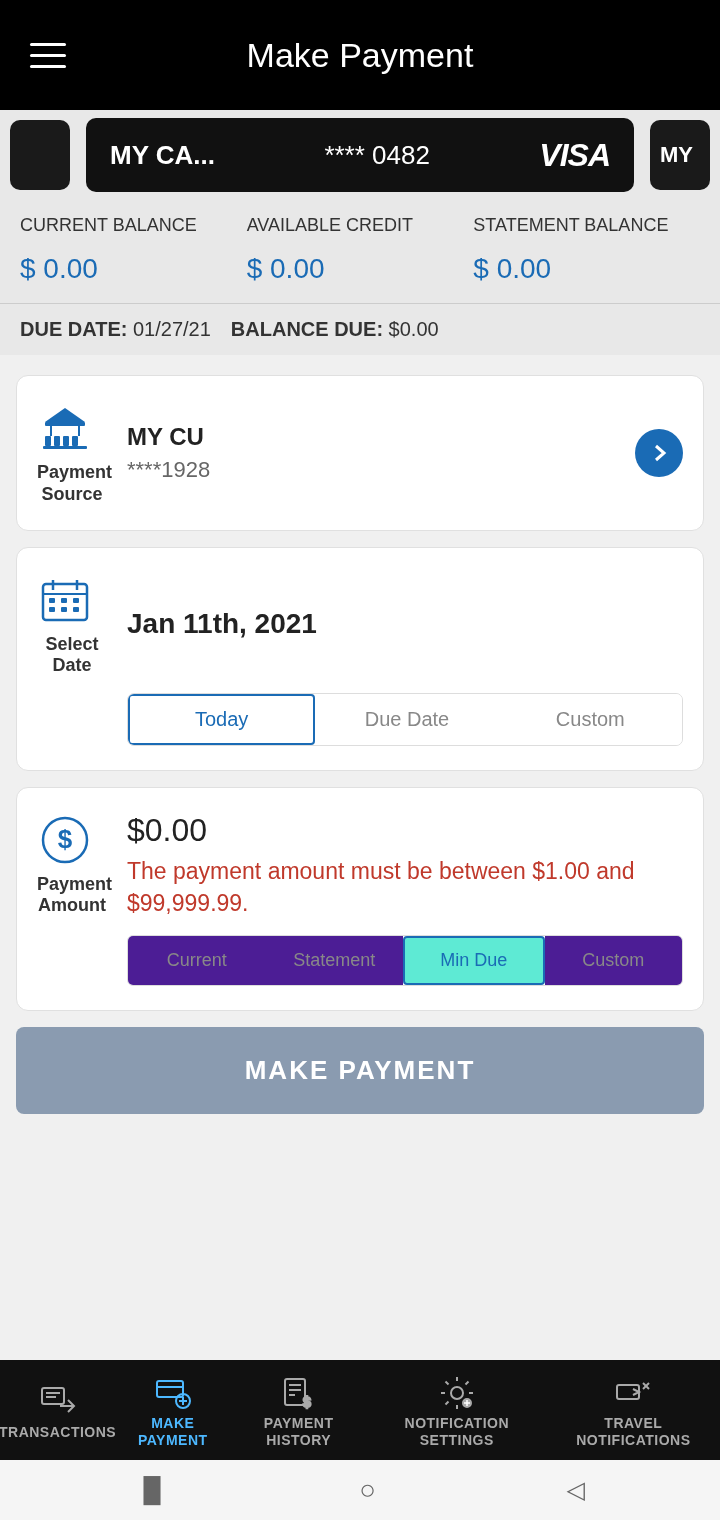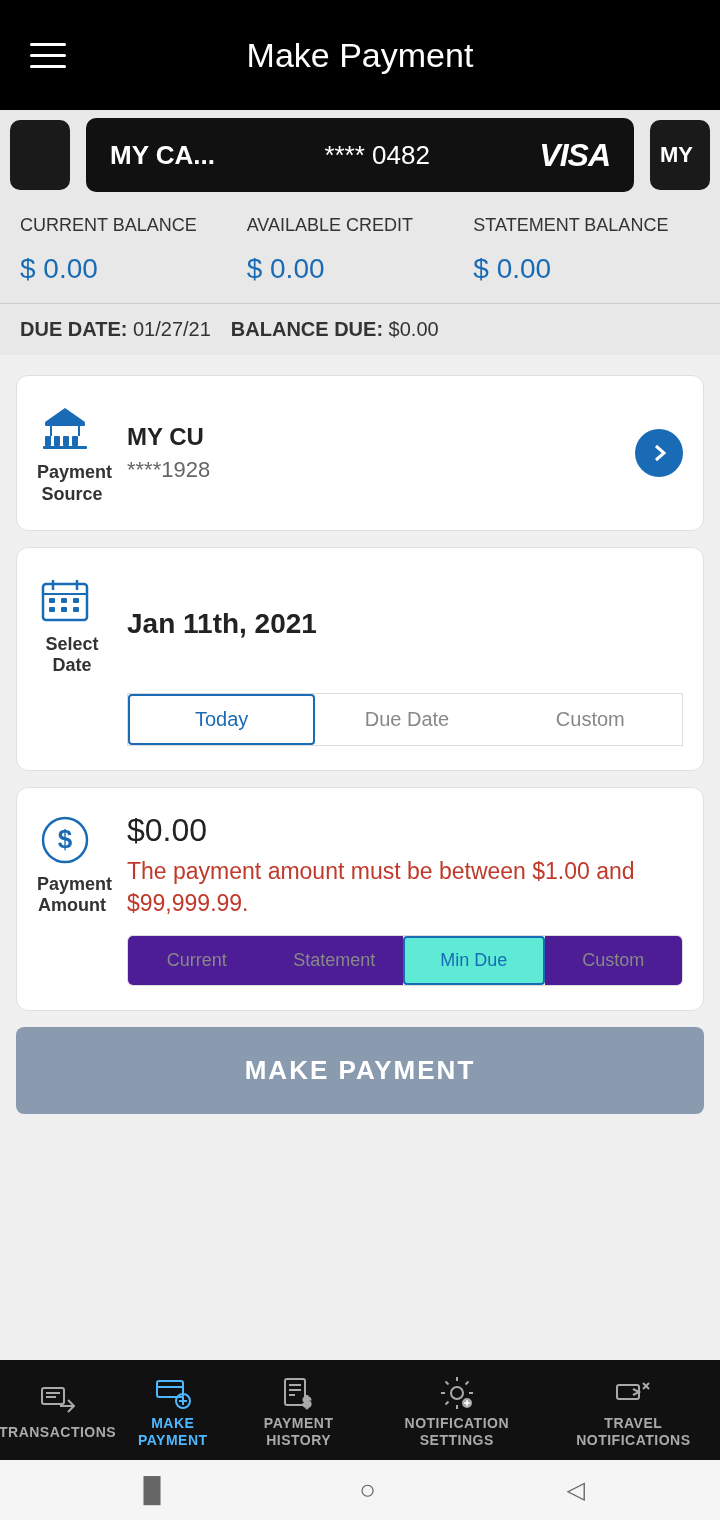--- a/index.html
+++ b/index.html
@@ -237,21 +237,21 @@
     }
     .date-section .date-text {
       font-size: 28px;
       font-weight: 700;
       color: #222;
     }
     .date-options {
       display: flex;
       gap: 0;
       border: 1px solid #ddd;
-      border-radius: 0;
+      border-radius: 7px;
       overflow: hidden;
       margin-left: 90px;
     }
     .date-option {
       flex: 1;
       padding: 12px 0;
       text-align: center;
       font-size: 20px;
       cursor: pointer;
       color: #888;

